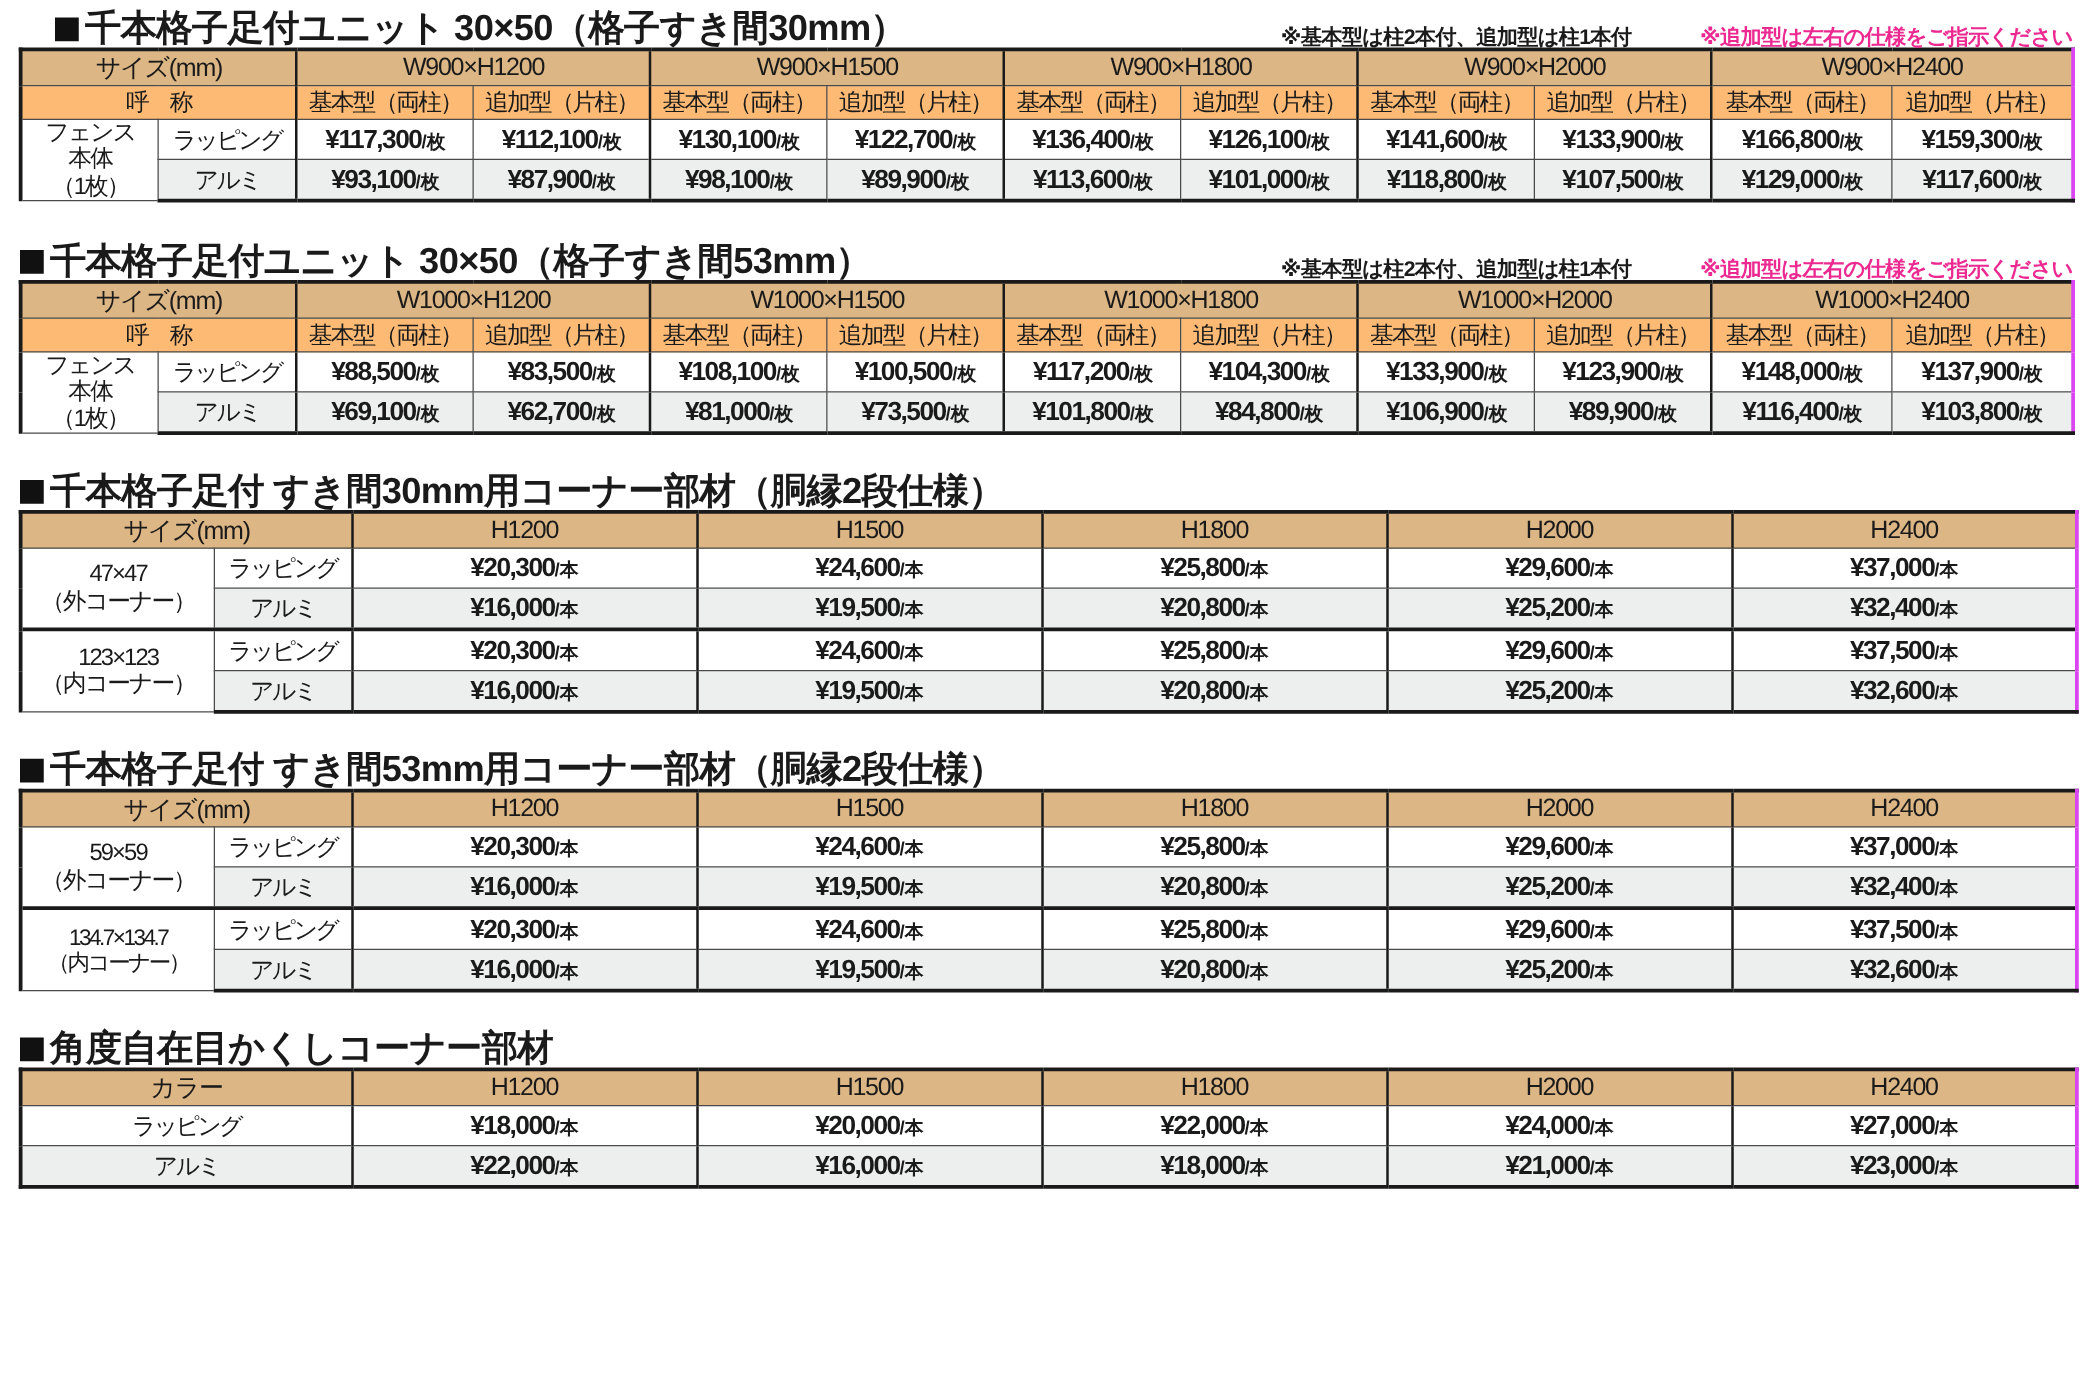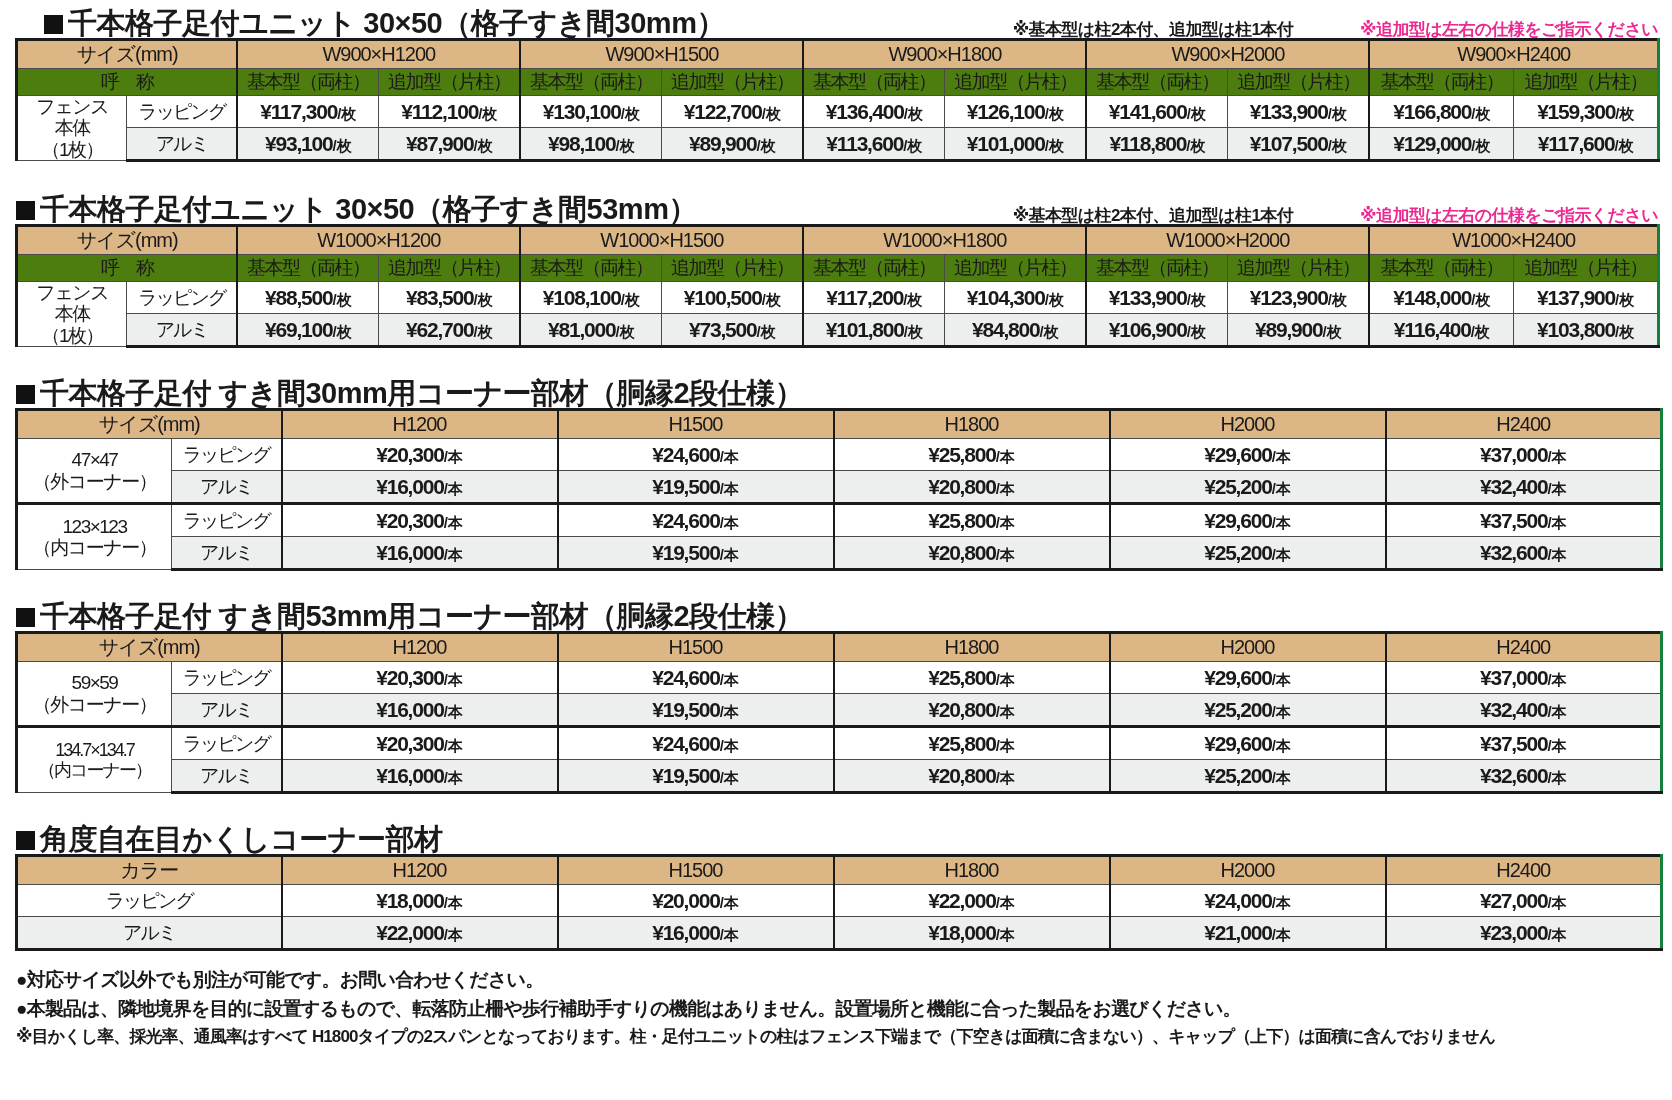--- a/index.html
+++ b/index.html
@@ -19,54 +19,54 @@
     box-sizing:border-box;
   }
   .sec-title{
     font-size:29px;font-weight:bold;letter-spacing:-0.5px;
     white-space:nowrap;line-height:1;
   }
   .sq{
     display:inline-block;width:19px;height:19px;background:#111;
     margin-right:5px;vertical-align:-1px;
   }
-  .sec-notes{margin-left:auto;display:flex;align-items:center;gap:38px;white-space:nowrap;}
+  .sec-notes{margin-left:auto;display:flex;align-items:center;gap:26px;white-space:nowrap;}
   .note-blk{font-size:17px;font-weight:bold;letter-spacing:-0.6px;line-height:1;}
   .note-pink{font-size:17px;font-weight:bold;color:#ec2891;letter-spacing:-0.6px;line-height:1;margin-left:29px;}
 
   
   table{
     border-collapse:collapse;
     width:1645px;
     margin:0 0 0 15px;
     table-layout:fixed;
     padding-left:27px;
   }
   td,th{
     border:1px solid #4a4a4a;
     text-align:center;
     vertical-align:middle;
     padding:0;
     font-weight:normal;
     background:#fff;
   }
   .th-size{background:#dcb684;font-size:20px;height:27px;letter-spacing:-1px;}
-  .th-sub{background:#4d7c0f;font-size:19px;height:26px;letter-spacing:-1.5px;}
+  .th-sub{background:#fdba74;font-size:19px;height:26px;letter-spacing:-1.5px;}
   .rowlab{font-size:19px;letter-spacing:-1.5px;line-height:1.12;}
   .matlab{font-size:19px;letter-spacing:-2px;}
   .price{
     font-size:21px;font-weight:bold;letter-spacing:-1.2px;
     height:31px;white-space:nowrap;
   }
   .price .u{font-size:15px;font-weight:bold;letter-spacing:0;}
   .alt{background:#edefee;}
   .top-thick{border-top:3px solid #1a1a1a;}
   .bot-thick{border-bottom:3px solid #1a1a1a;}
   .left-thick{border-left:3px solid #1a1a1a;}
-  .right-thick{border-right:3px solid #15803d;}
+  .right-thick{border-right:3px solid #d946ef;}
   .grp-left{border-left:2px solid #1a1a1a;}
 
   
   .footer{margin:0 0 0 16px;padding-top:14px;}
   .f-line{font-size:19px;font-weight:bold;letter-spacing:-0.8px;line-height:1.55;white-space:nowrap;}
   .f-small{font-size:17px;font-weight:bold;letter-spacing:-0.9px;line-height:1.55;white-space:nowrap;}
   .gapA{height:24px;}
   .gapB{height:22px;}
 </style>
 </head>
@@ -416,19 +416,14 @@
       <td class="matlab alt left-thick bot-thick">アルミ</td>
       <td class="price alt bot-thick grp-left"><span>¥22,000</span><span class="u">/本</span></td>
       <td class="price alt bot-thick grp-left"><span>¥16,000</span><span class="u">/本</span></td>
       <td class="price alt bot-thick grp-left"><span>¥18,000</span><span class="u">/本</span></td>
       <td class="price alt bot-thick grp-left"><span>¥21,000</span><span class="u">/本</span></td>
       <td class="price alt bot-thick grp-left right-thick"><span>¥23,000</span><span class="u">/本</span></td>
     </tr>
   </tbody>
     </table>
 
-  <div class="footer">
-    <div class="f-line">●対応サイズ以外でも別注が可能です。お問い合わせください。</div>
-    <div class="f-line">●本製品は、隣地境界を目的に設置するもので、転落防止柵や歩行補助手すりの機能はありません。設置場所と機能に合った製品をお選びください。</div>
-    <div class="f-small">※目かくし率、採光率、通風率はすべて H1800タイプの2スパンとなっております。柱・足付ユニットの柱はフェンス下端まで（下空きは面積に含まない）、キャップ（上下）は面積に含んでおりません</div>
-  </div>
 
 </div>
 
 </body></html>

